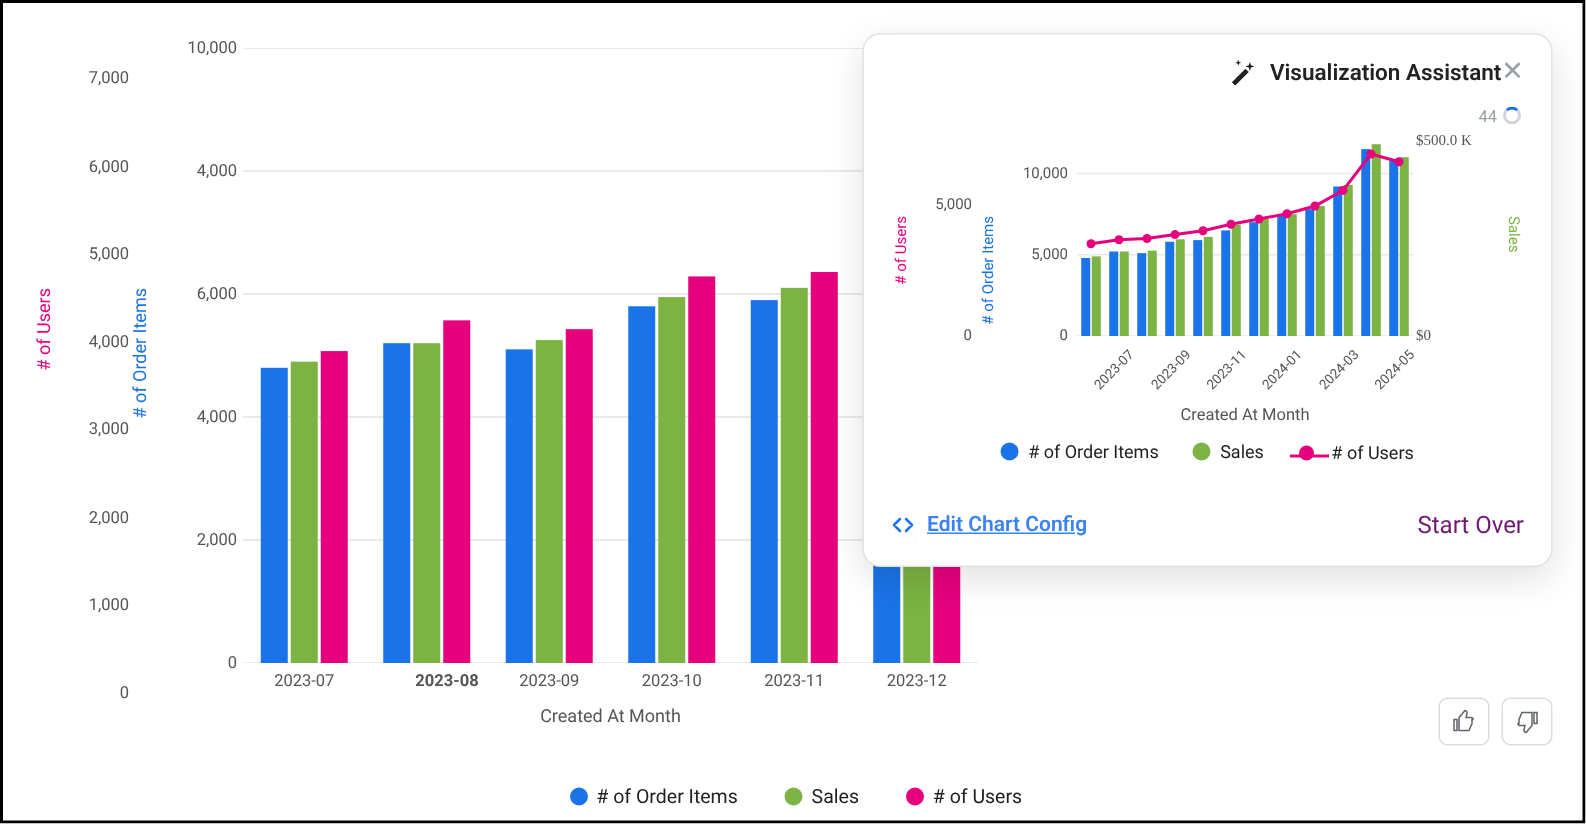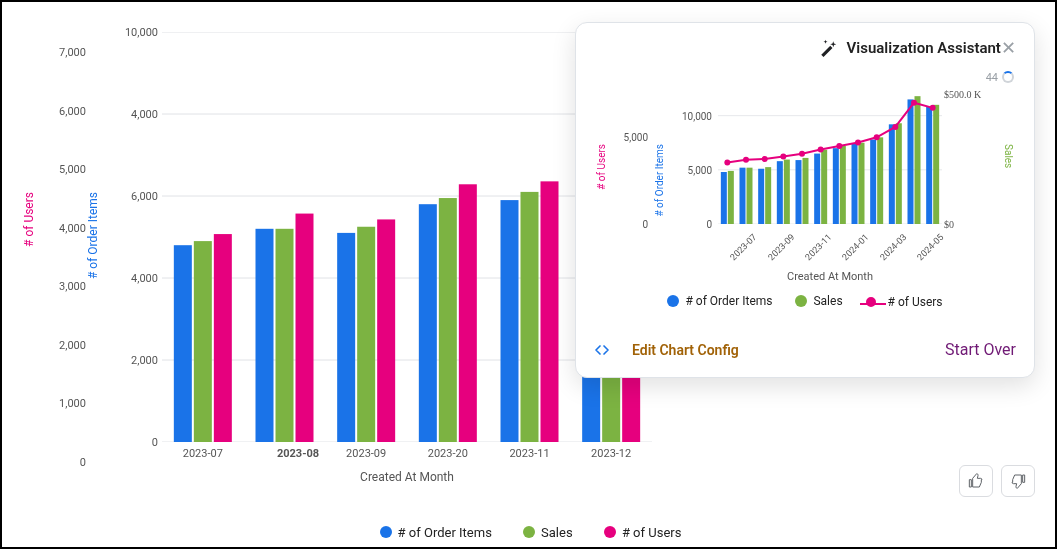--- a/index.html
+++ b/index.html
@@ -56,21 +56,21 @@
   .pv-plot .grid line{stroke:#e6e8eb;}
   .pv-xticks{position:absolute;left:122px;top:134px;width:224px;height:40px;font-size:9px;color:#555;}
   .pv-xticks span{position:absolute;transform-origin:right top;transform:translateX(-50%) rotate(-45deg);white-space:nowrap;}
   .pv-xlabel{position:absolute;left:122px;top:176px;width:224px;text-align:center;font-size:11px;color:#555;}
   .pv-legend{position:absolute;left:0;top:200px;width:100%;text-align:center;font-size:12px;}
   .pv-legend .li{display:inline-flex;align-items:center;margin:0 10px;}
   .pv-legend .line-dot{width:10px;height:10px;border-radius:50%;background:#e6007e;border:2px solid #e6007e;position:relative;}
   .pv-legend .line-dot::before{content:"";position:absolute;left:-8px;top:4px;width:26px;height:2px;background:#e6007e;}
 
   .panel-foot{display:flex;align-items:center;justify-content:space-between;margin-top:14px;}
-  .edit-link{color:#a16207;font-weight:600;font-size:14px;display:flex;align-items:center;gap:22px;cursor:pointer;}
+  .edit-link{color:#3b82f6;font-weight:600;font-size:14px;display:flex;align-items:center;gap:8px;cursor:pointer;text-decoration:underline;}
   .foot-right{display:flex;align-items:center;gap:12px;}
   .startover{color:#701a75;font-size:16px;cursor:pointer;}
   .apply{background:#1a73e8;color:#fff;border:none;border-radius:6px;padding:8px 20px;font-size:14px;font-weight:600;cursor:pointer;}
 
   .feedback{position:absolute;right:20px;bottom:50px;display:flex;gap:8px;}
   .fb-btn{width:34px;height:32px;border:1px solid #dadce0;border-radius:6px;background:#fff;display:flex;align-items:center;justify-content:center;color:#5f6368;cursor:pointer;}
 </style>
 </head>
 <body>
 
@@ -127,21 +127,21 @@
           <rect x="296.8333333333333" y="152.28571428571428" width="18" height="257.7142857142857" class="bar-users"></rect>
           <rect x="378.5" y="149.3571428571429" width="18" height="260.6428571428571" class="bar-users"></rect>
           <rect x="460.1666666666667" y="117.14285714285711" width="18" height="292.8571428571429" class="bar-users"></rect>
         </svg>
     </div>
 
     <div class="xticks" id="xt">
         <span style="left: 40.8333px;">2023-07</span>
         <span style="left: 136px; font-weight: bold;">2023-08</span>
         <span style="left: 204.167px;">2023-09</span>
-        <span style="left: 285.833px;">2023-20</span>
+        <span style="left: 285.833px;">2023-10</span>
         <span style="left: 367.5px;">2023-11</span>
         <span style="left: 449.167px;">2023-12</span>
       </div>
     <div class="xlabel-main">Created At Month</div>
   </div>
 
   <div class="legend-main">
     <span class="li">
         <span class="dot oi"></span>
         <span># of Order Items</span>

